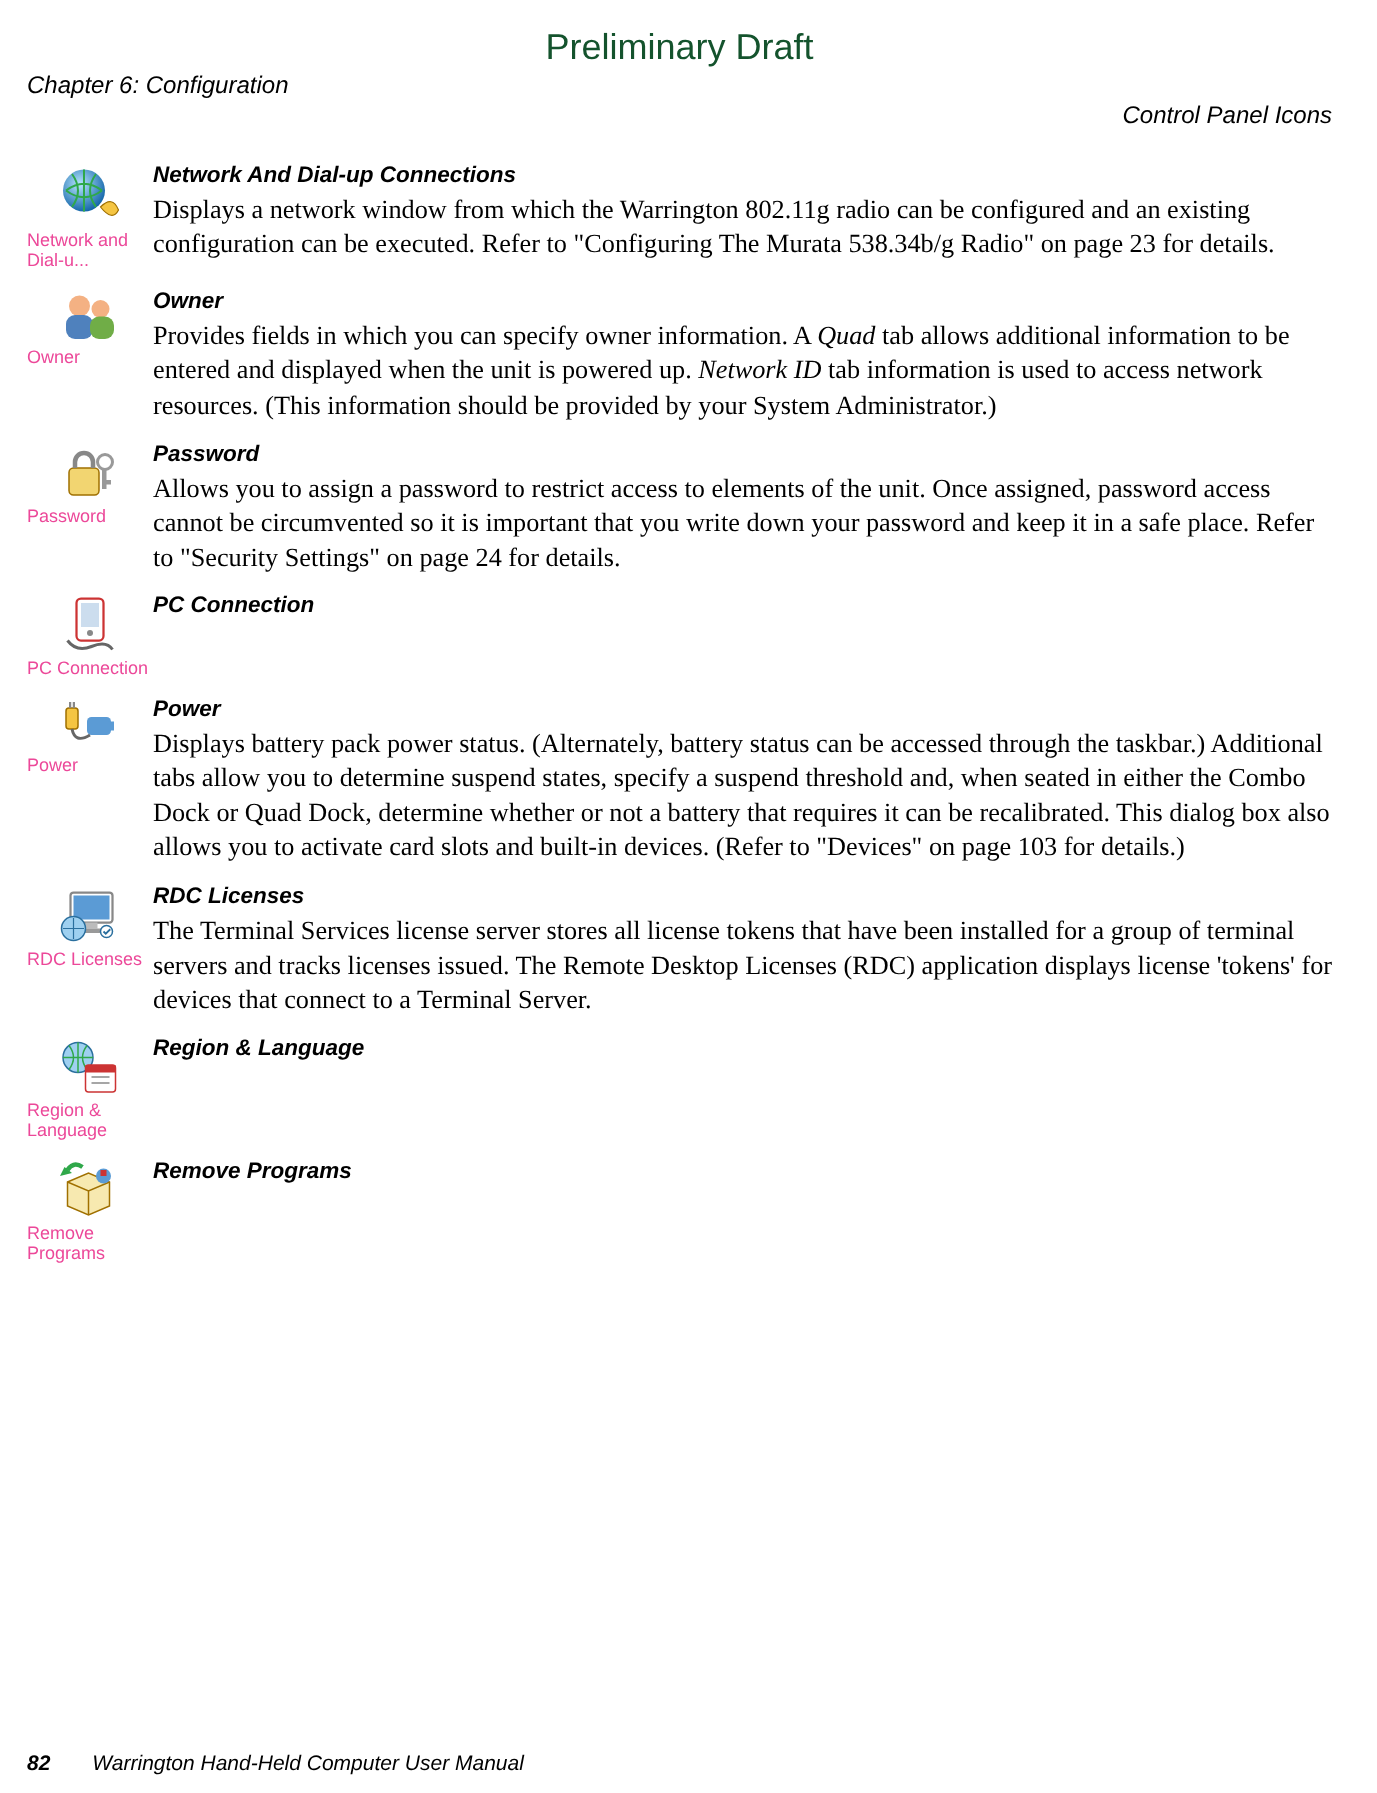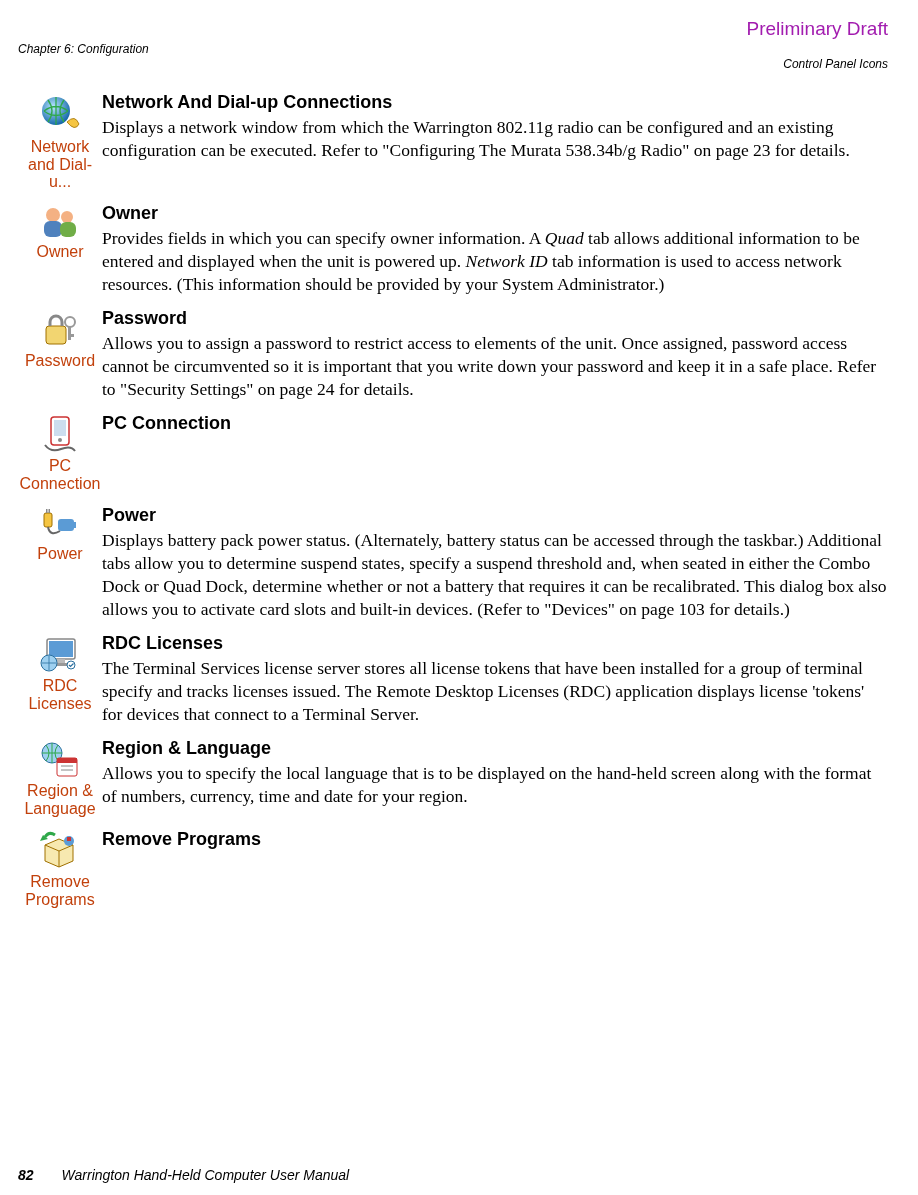--- a/index.html
+++ b/index.html
@@ -13,59 +13,60 @@
     box-sizing: border-box;
     background: #fff;
   }
   .page {
     padding: 18px 30px 20px 18px;
     box-sizing: border-box;
     position: relative;
     min-height: 1195px;
   }
   .draft {
-    text-align: right;
-    color: #a21caf;
+    text-align: center;
+    color: #14532d;
     font-family: Arial, Helvetica, sans-serif;
-    font-size: 19px;
+    font-size: 24px;
     margin-bottom: 2px;
   }
   .header {
     font-family: "Trebuchet MS", Verdana, sans-serif;
     font-style: italic;
-    font-size: 12px;
+    font-size: 16px;
     line-height: 1.25;
     margin-bottom: 20px;
   }
   .header .line1 {}
   .header .line2 { font-weight: normal; text-align: right; }
   .section {
     display: flex;
     flex-direction: row;
     margin-bottom: 12px;
   }
   .icon-cell {
     width: 84px;
     flex: 0 0 84px;
-    text-align: center;
+    text-align: left;
     font-family: Tahoma, Arial, sans-serif;
-    font-size: 16px;
-    color: #c2410c;
+    font-size: 12px;
+    color: #ec4899;
     padding-top: 2px;
   }
   .icon-cell svg { display: block; margin: 0 auto 2px auto; }
   .icon-caption { line-height: 1.1; }
   .content {
     flex: 1;
   }
   .title {
     font-family: "Trebuchet MS", Verdana, sans-serif;
     font-weight: bold;
-    font-size: 18px;
+    font-size: 15px;
     margin-bottom: 3px;
+    font-style: italic;
   }
   .body {
     line-height: 1.32;
     text-align: left;
   }
   .body em { font-style: italic; }
   .body strong { font-weight: bold; font-family: "Times New Roman", Times, serif; }
   .footer {
     position: absolute;
     bottom: 12px;
@@ -184,39 +185,38 @@
         <rect x="14" y="28" width="16" height="3" fill="#999"></rect>
         <circle cx="10" cy="28" r="8" fill="#9ed0f0" stroke="#2a6f9e"></circle>
         <path d="M3 28 h14 M10 21 v14" stroke="#2a6f9e" stroke-width="0.8"></path>
         <circle cx="32" cy="30" r="4" fill="#fff" stroke="#2a6f9e"></circle>
         <path d="M30 30 l1.5 1.5 l3 -3" stroke="#2a6f9e" stroke-width="1.2" fill="none"></path>
       </svg>
       <div class="icon-caption">RDC Licenses</div>
     </div>
     <div class="content">
       <div class="title">RDC Licenses</div>
-      <div class="body">The Terminal Services license server stores all license tokens that have been installed for a group of terminal specify and tracks licenses issued. The Remote Desktop Licenses (RDC) application displays license 'tokens' for devices that connect to a Terminal Server.</div>
+      <div class="body">The Terminal Services license server stores all license tokens that have been installed for a group of terminal servers and tracks licenses issued. The Remote Desktop Licenses (RDC) application displays license 'tokens' for devices that connect to a Terminal Server.</div>
     </div>
   </div>
 
   <div class="section">
     <div class="icon-cell">
       <svg width="42" height="40" viewBox="0 0 42 40">
         <circle cx="13" cy="13" r="10" fill="#9ed0f0" stroke="#2a6f9e"></circle>
         <path d="M3 13 h20 M13 3 v20 M7 5 Q13 13 7 21 M19 5 Q13 13 19 21" stroke="#2fa84a" stroke-width="1" fill="none"></path>
         <rect x="18" y="18" width="20" height="18" rx="2" fill="#fff" stroke="#c33" stroke-width="1"></rect>
         <rect x="18" y="18" width="20" height="5" fill="#c33"></rect>
         <line x1="22" y1="26" x2="34" y2="26" stroke="#888"></line>
         <line x1="22" y1="30" x2="34" y2="30" stroke="#888"></line>
       </svg>
       <div class="icon-caption">Region &amp; Language</div>
     </div>
     <div class="content">
       <div class="title">Region &amp; Language</div>
-      <div class="body">Allows you to specify the local language that is to be displayed on the hand-held screen along with the format of numbers, currency, time and date for your region.</div>
     </div>
   </div>
 
   <div class="section">
     <div class="icon-cell">
       <svg width="42" height="40" viewBox="0 0 42 40">
         <path d="M6 14 L20 8 L34 14 L34 30 L20 36 L6 30 Z" fill="#f7e9b0" stroke="#a07000"></path>
         <path d="M6 14 L20 20 L34 14 M20 20 L20 36" stroke="#a07000" fill="none"></path>
         <path d="M16 4 Q10 0 6 6" stroke="#2fa84a" stroke-width="3" fill="none"></path>
         <polygon points="4,4 1,10 9,8" fill="#2fa84a"></polygon>

